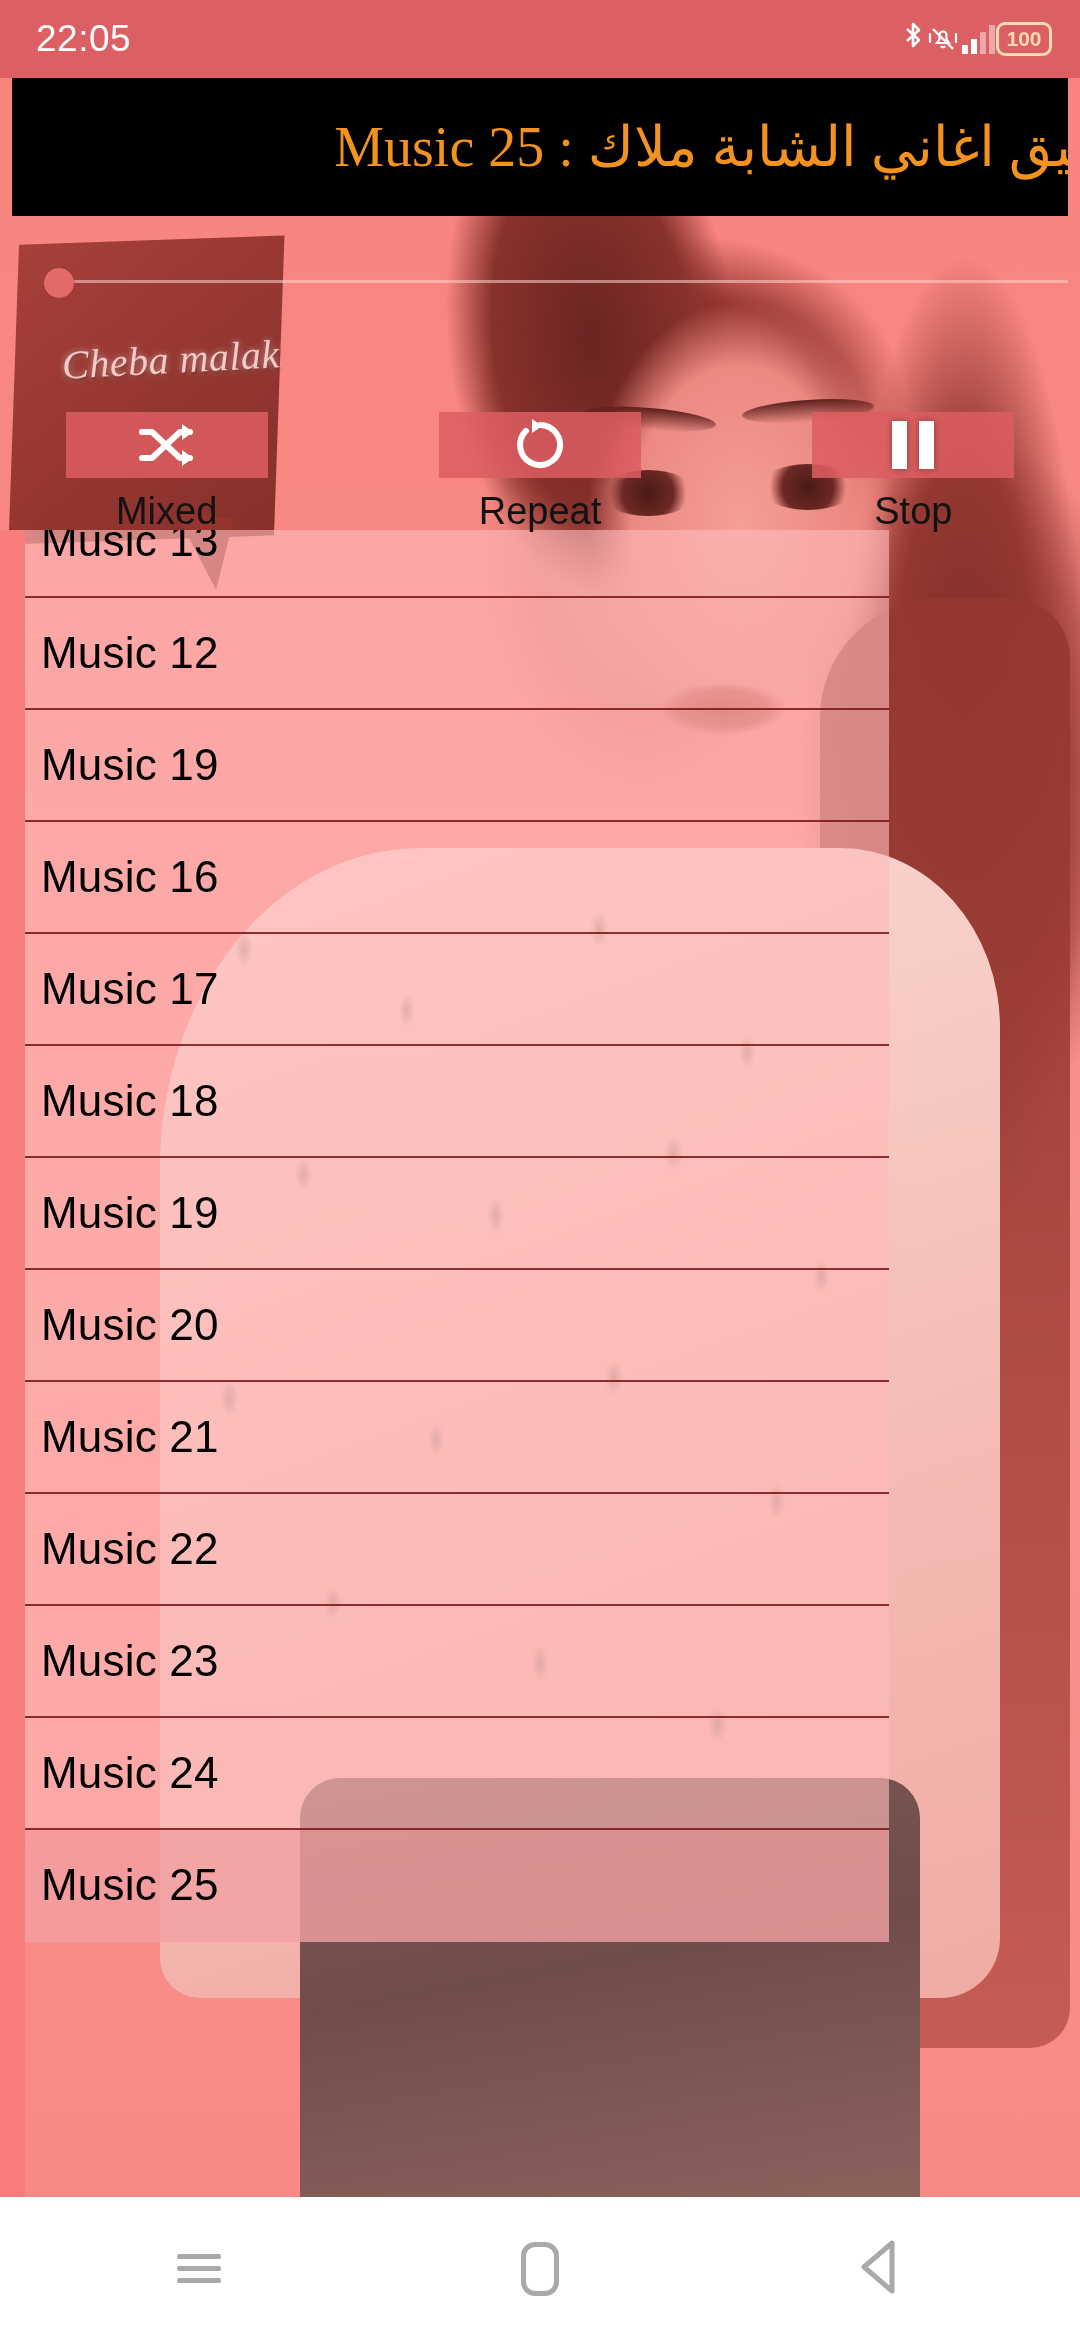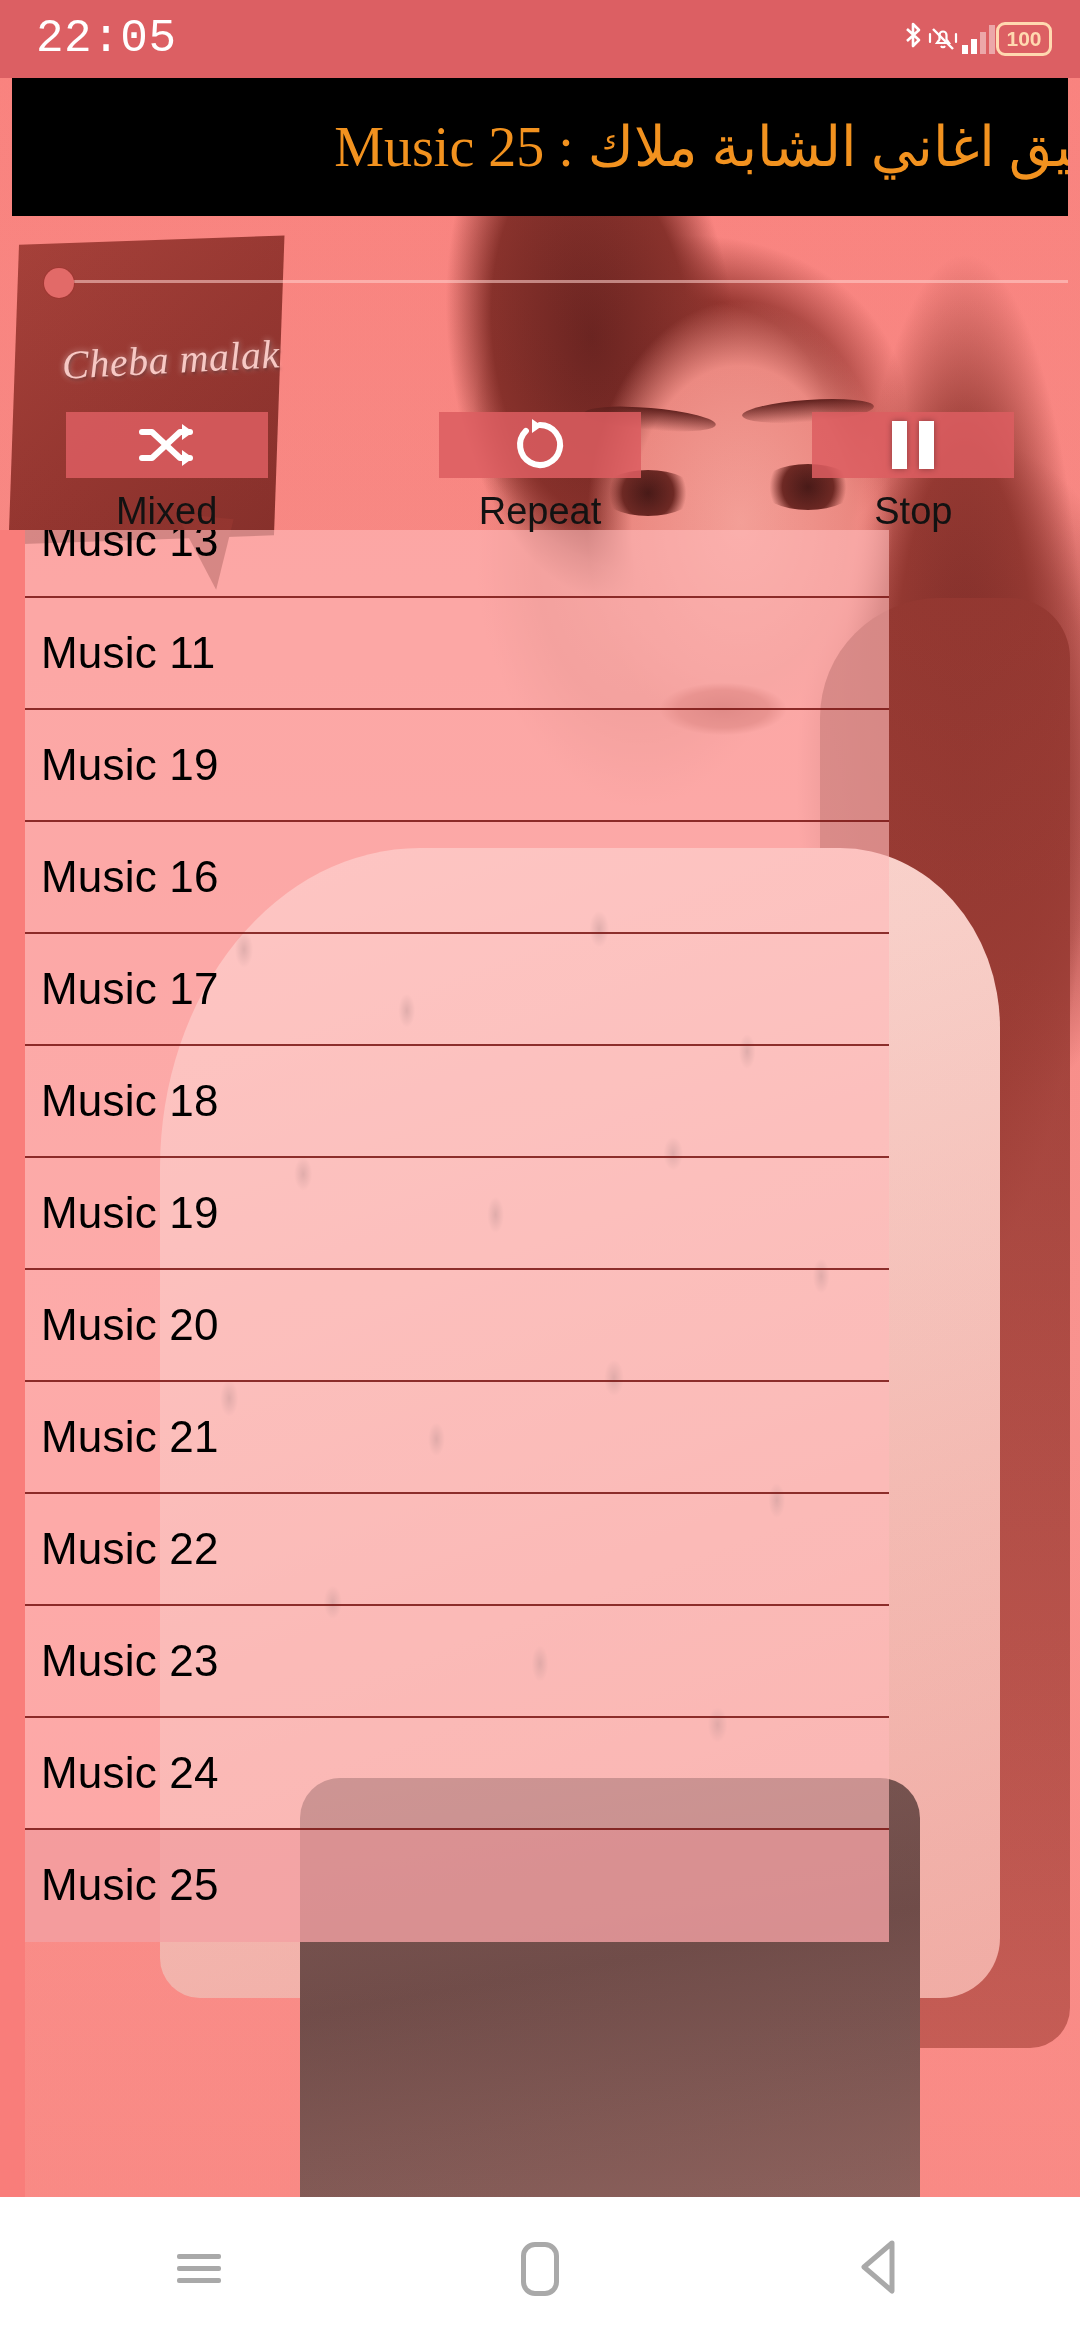--- a/index.html
+++ b/index.html
@@ -28,23 +28,23 @@
     height: 78px;
     background: #dc5f63;
     display: flex;
     align-items: center;
     justify-content: space-between;
     padding: 0 28px 0 36px;
     z-index: 60;
   }
   .status-clock {
     color: #ffffff;
-    font-size: 46px;
+    font-size: 37px;
     letter-spacing: 0.5px;
-    font-family: Liberation Mono, monospace;
+    font-family: Liberation Sans, sans-serif;
   }
   .status-icons {
     display: flex;
     align-items: center;
     gap: 0;
   }
   .status-icons svg { display: block; }
   .battery-badge {
     width: 56px; height: 34px;
     border: 3px solid #ffd9b0;
@@ -474,21 +474,21 @@
 
   </div>
 
   <div class="list-left-edge"></div>
   <div class="playlist-frame">
     <div class="playlist">
         <div class="track-row">
           <span class="track-label">Music 13</span>
         </div>
         <div class="track-row">
-          <span class="track-label">Music 11</span>
+          <span class="track-label">Music 12</span>
         </div>
         <div class="track-row">
           <span class="track-label">Music 19</span>
         </div>
         <div class="track-row">
           <span class="track-label">Music 16</span>
         </div>
         <div class="track-row">
           <span class="track-label">Music 17</span>
         </div>

